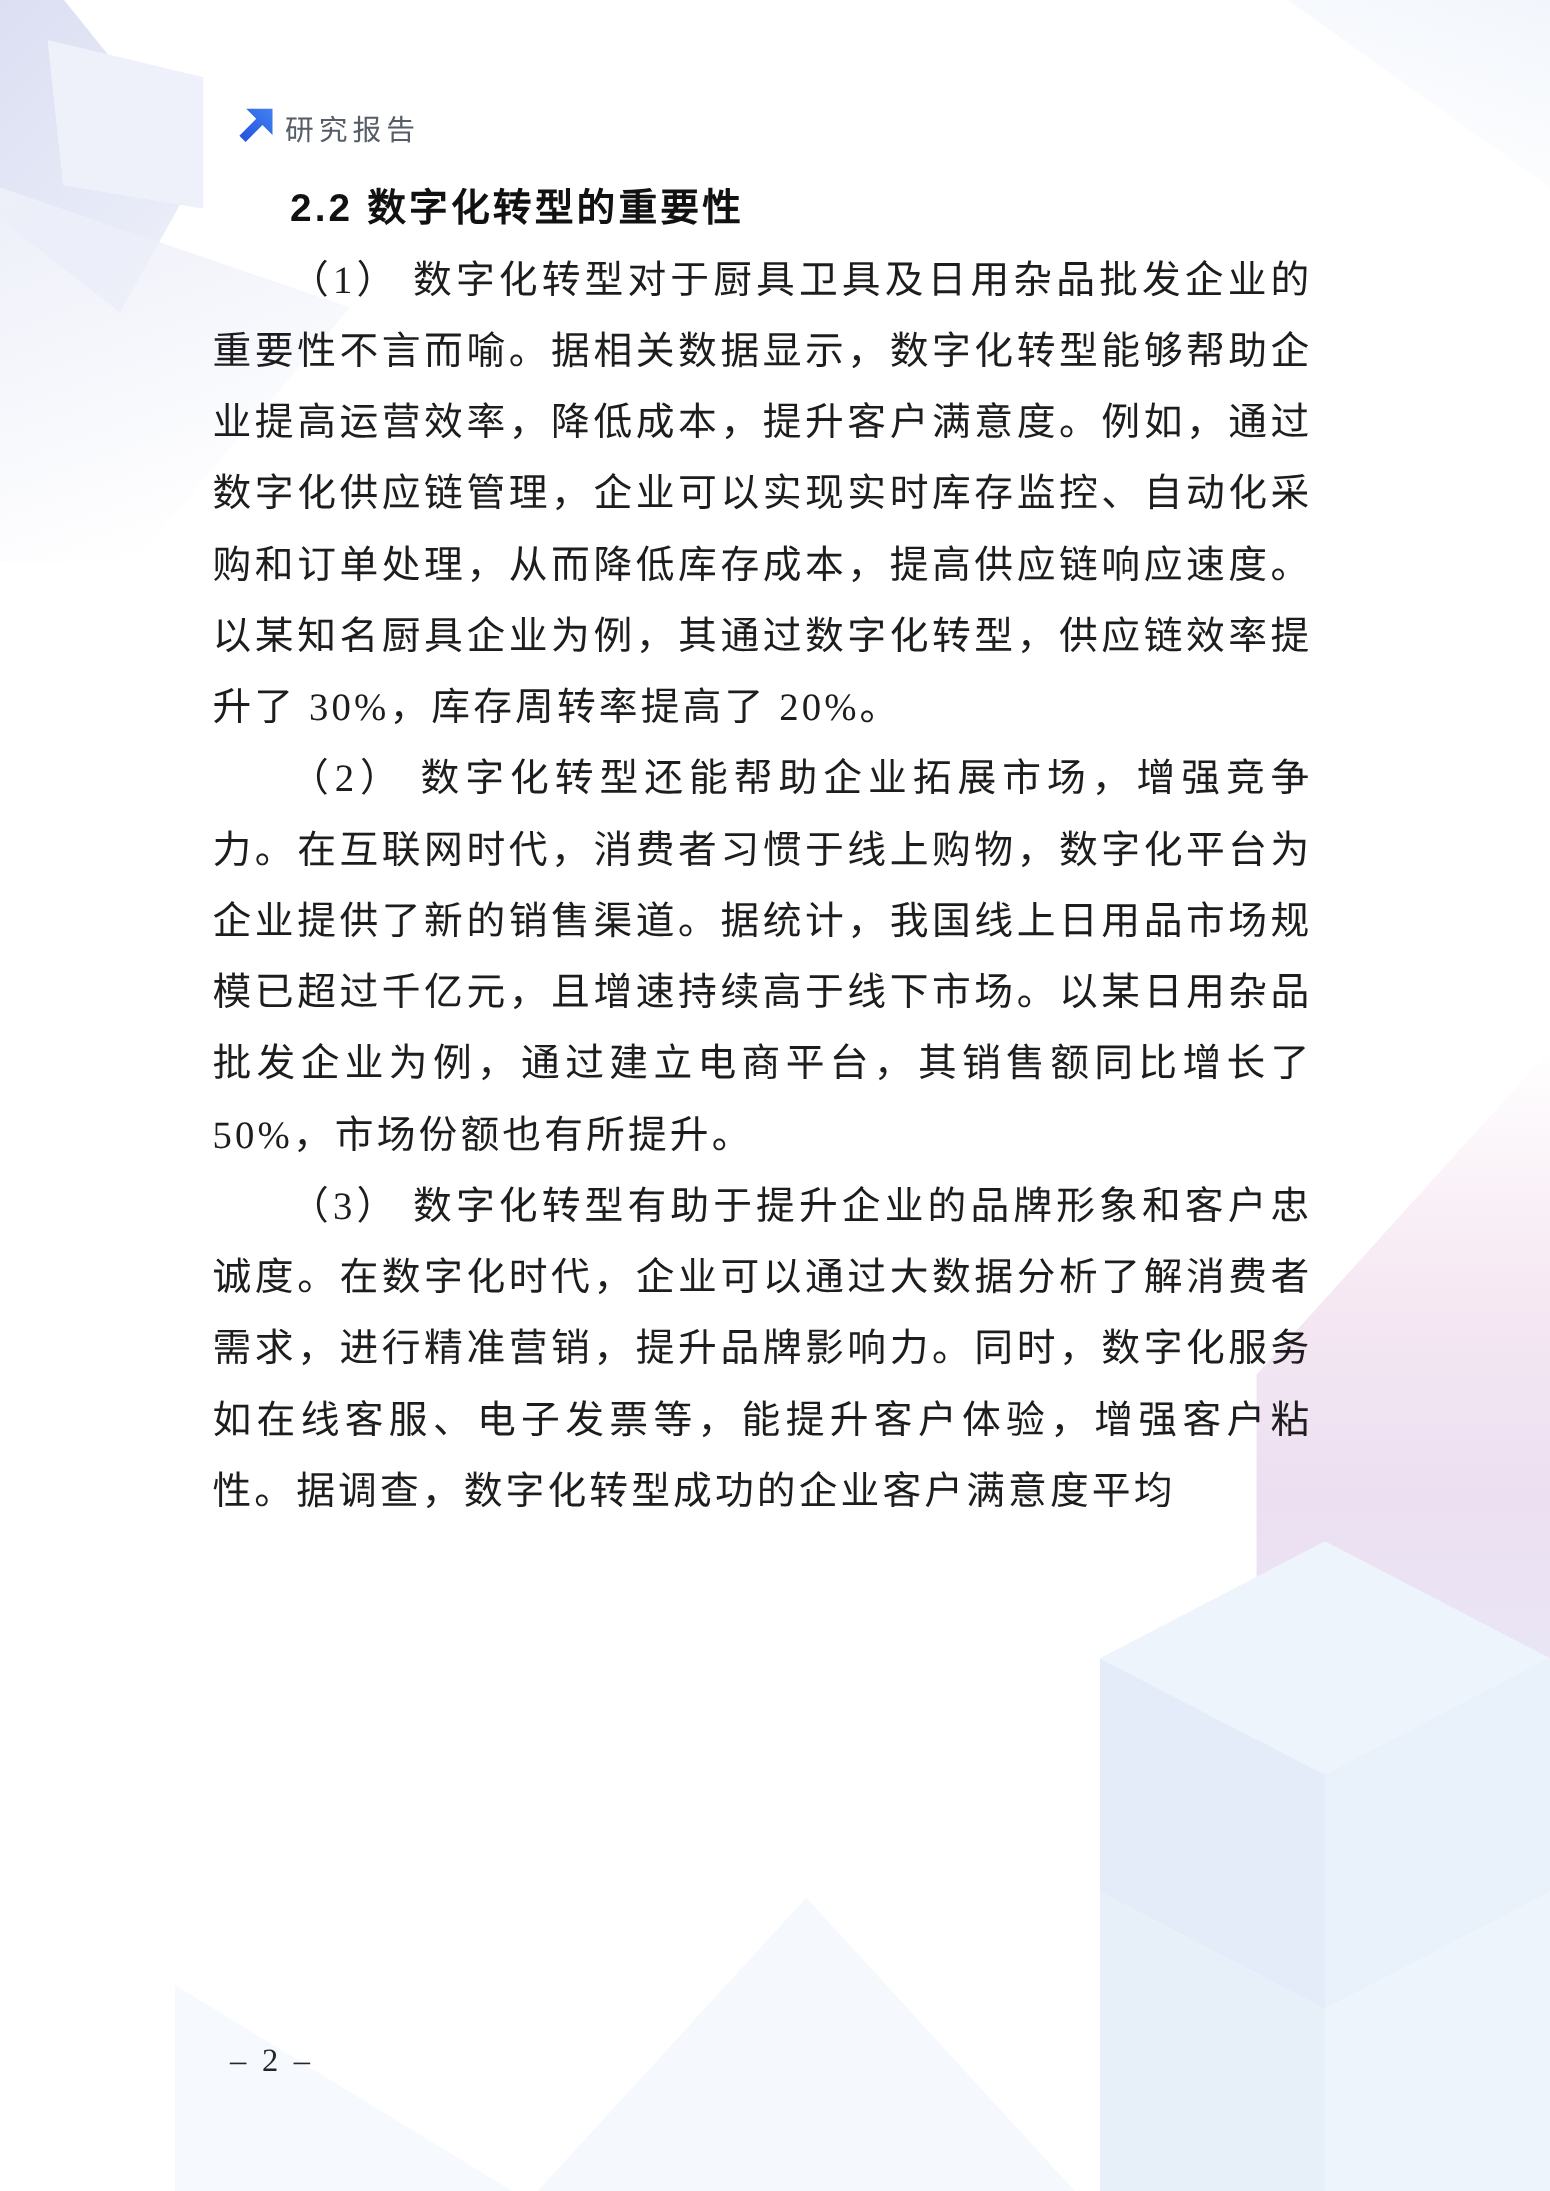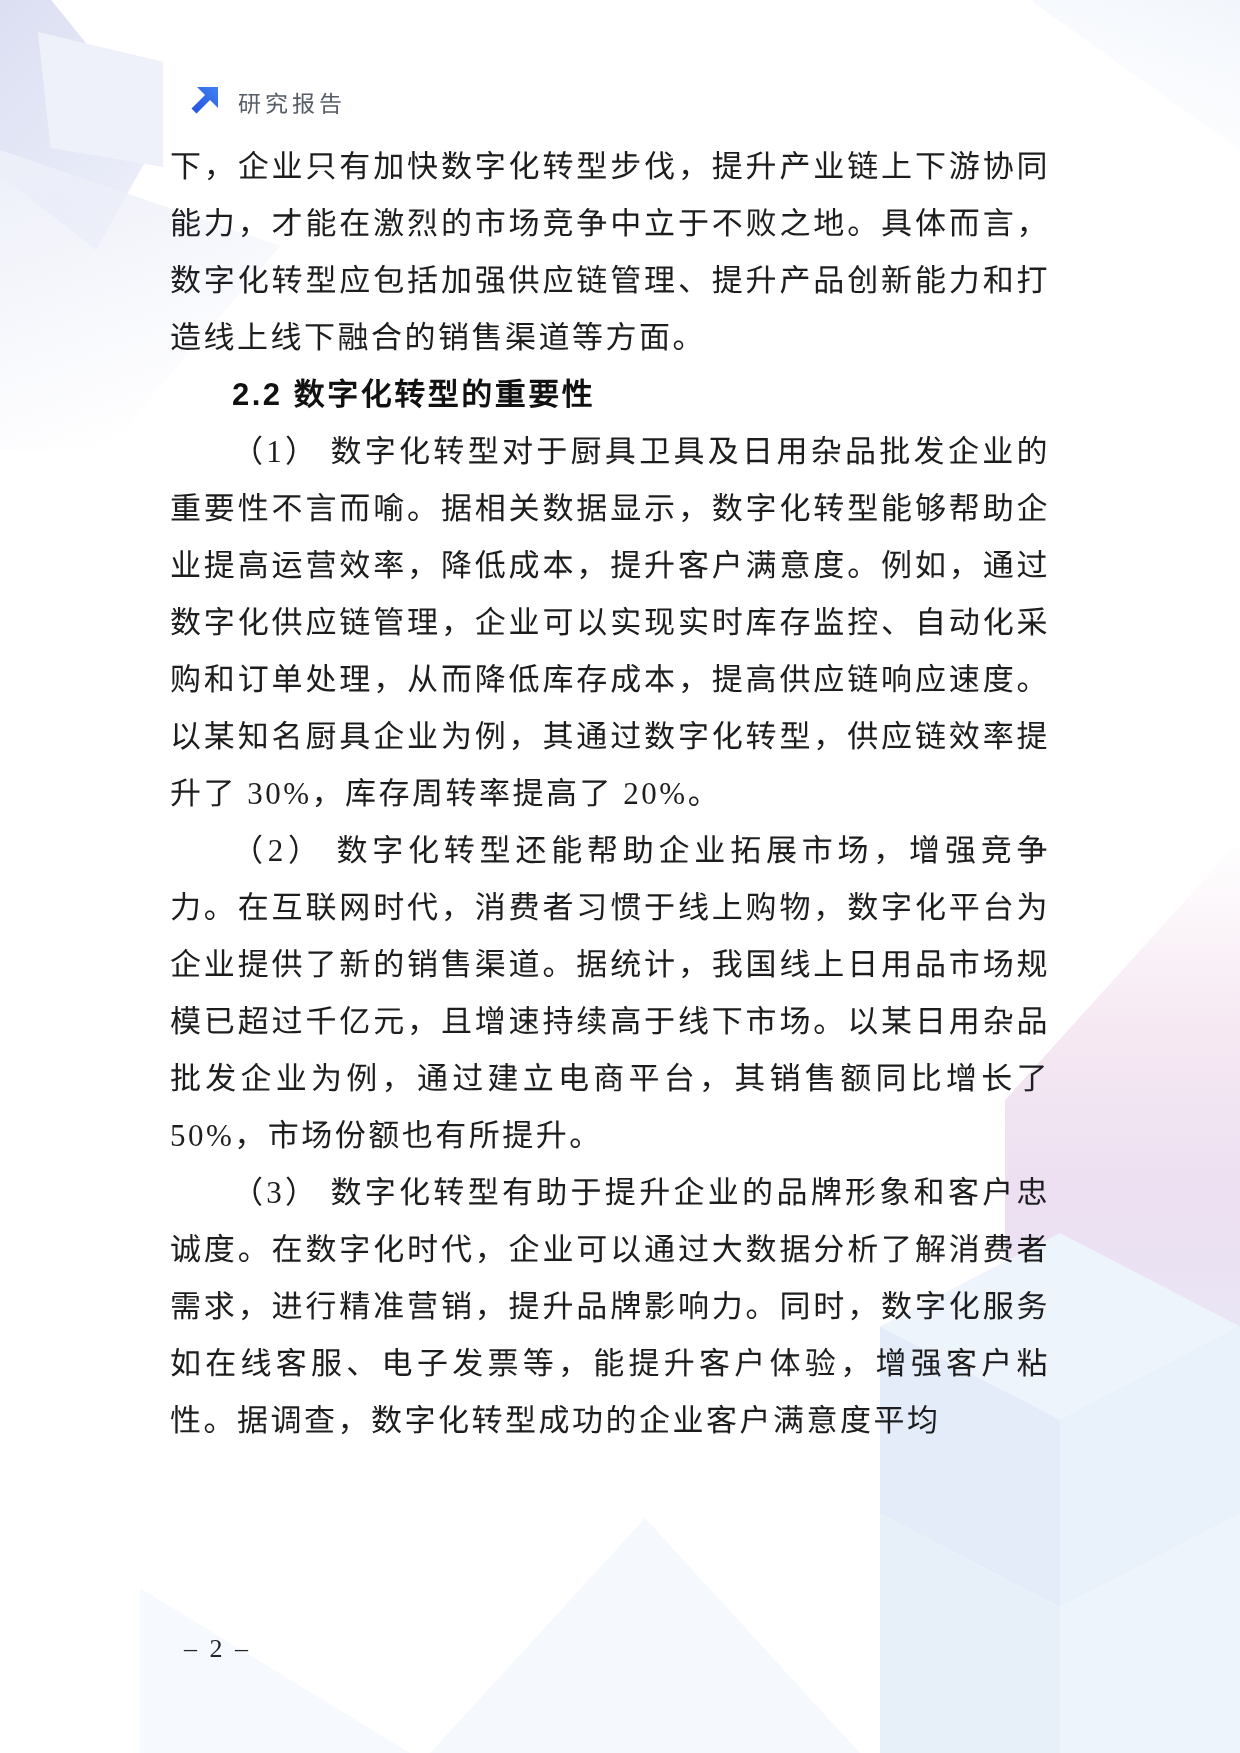--- a/index.html
+++ b/index.html
@@ -36,21 +36,21 @@
     clip-path:polygon(100% 18%,50% 36%,50% 72%,100% 54%);}
   .f4{left:0;top:0;width:100%;height:100%;background:#e7eff9;
     clip-path:polygon(0 54%,50% 72%,50% 100%,0 100%);}
   .f5{left:0;top:0;width:100%;height:100%;background:#edf4fb;
     clip-path:polygon(100% 54%,50% 72%,50% 100%,100% 100%);}
   .bc{left:430px;bottom:0;width:430px;height:235px;background:#f3f8fd;opacity:.85;
     clip-path:polygon(50% 0,100% 100%,0 100%);}
   .bl{left:140px;bottom:0;width:270px;height:165px;background:#f0f5fc;opacity:.6;
     clip-path:polygon(0 0,100% 100%,0 100%);}
   
-  .header{position:absolute;left:183px;top:82px;display:flex;align-items:center;gap:15px;z-index:2;}
+  .header{position:absolute;left:183px;top:82px;display:flex;align-items:center;gap:5px;z-index:2;}
   .logo{width:40px;height:40px;display:block;}
   .header-label{font-size:23px;color:#565d66;letter-spacing:4px;}
   
   .doc{position:absolute;left:170px;top:138px;width:880px;z-index:2;
     font-size:31px;line-height:57px;color:#1d1d1f;
     text-align:justify;text-align-last:left;letter-spacing:2.5px;}
   .doc p{margin:0;text-indent:2em;}
   .doc p.no-indent{text-indent:0;}
   .doc h2{margin:0;font-size:31px;line-height:57px;font-weight:700;text-indent:2em;
     letter-spacing:2.5px;color:#111;
@@ -84,20 +84,19 @@
         <stop offset="0" stop-color="#2450dd"></stop>
         <stop offset="1" stop-color="#4181f2"></stop>
       </linearGradient>
     </defs>
     <path fill="url(#logoGrad)" d="M14 5 H35 V26 L27 18 L13.5 31.5 L8.5 26.5 L22 13 Z"></path>
   </svg>
   <span class="header-label">研究报告</span>
 </div>
 
 <div class="doc">
-  <p class="no-indent">下，企业只有加快数字化转型步伐，提升产业链上下游协同能力，才能在激烈的市场竞争中立于不败之地。具体而言，数字化转型应包括加强供应链管理、提升产品创新能力和打造线上线下融合的销售渠道等方面。</p>
   <h2>2.2 数字化转型的重要性</h2>
   <p>（1） 数字化转型对于厨具卫具及日用杂品批发企业的重要性不言而喻。据相关数据显示，数字化转型能够帮助企业提高运营效率，降低成本，提升客户满意度。例如，通过数字化供应链管理，企业可以实现实时库存监控、自动化采购和订单处理，从而降低库存成本，提高供应链响应速度。以某知名厨具企业为例，其通过数字化转型，供应链效率提升了 30%，库存周转率提高了 20%。</p>
   <p>（2） 数字化转型还能帮助企业拓展市场，增强竞争力。在互联网时代，消费者习惯于线上购物，数字化平台为企业提供了新的销售渠道。据统计，我国线上日用品市场规模已超过千亿元，且增速持续高于线下市场。以某日用杂品批发企业为例，通过建立电商平台，其销售额同比增长了 50%，市场份额也有所提升。</p>
   <p>（3） 数字化转型有助于提升企业的品牌形象和客户忠诚度。在数字化时代，企业可以通过大数据分析了解消费者需求，进行精准营销，提升品牌影响力。同时，数字化服务如在线客服、电子发票等，能提升客户体验，增强客户粘性。据调查，数字化转型成功的企业客户满意度平均</p>
 </div>
 
 <div class="page-number">– 2 –</div>
 
 </body></html>

